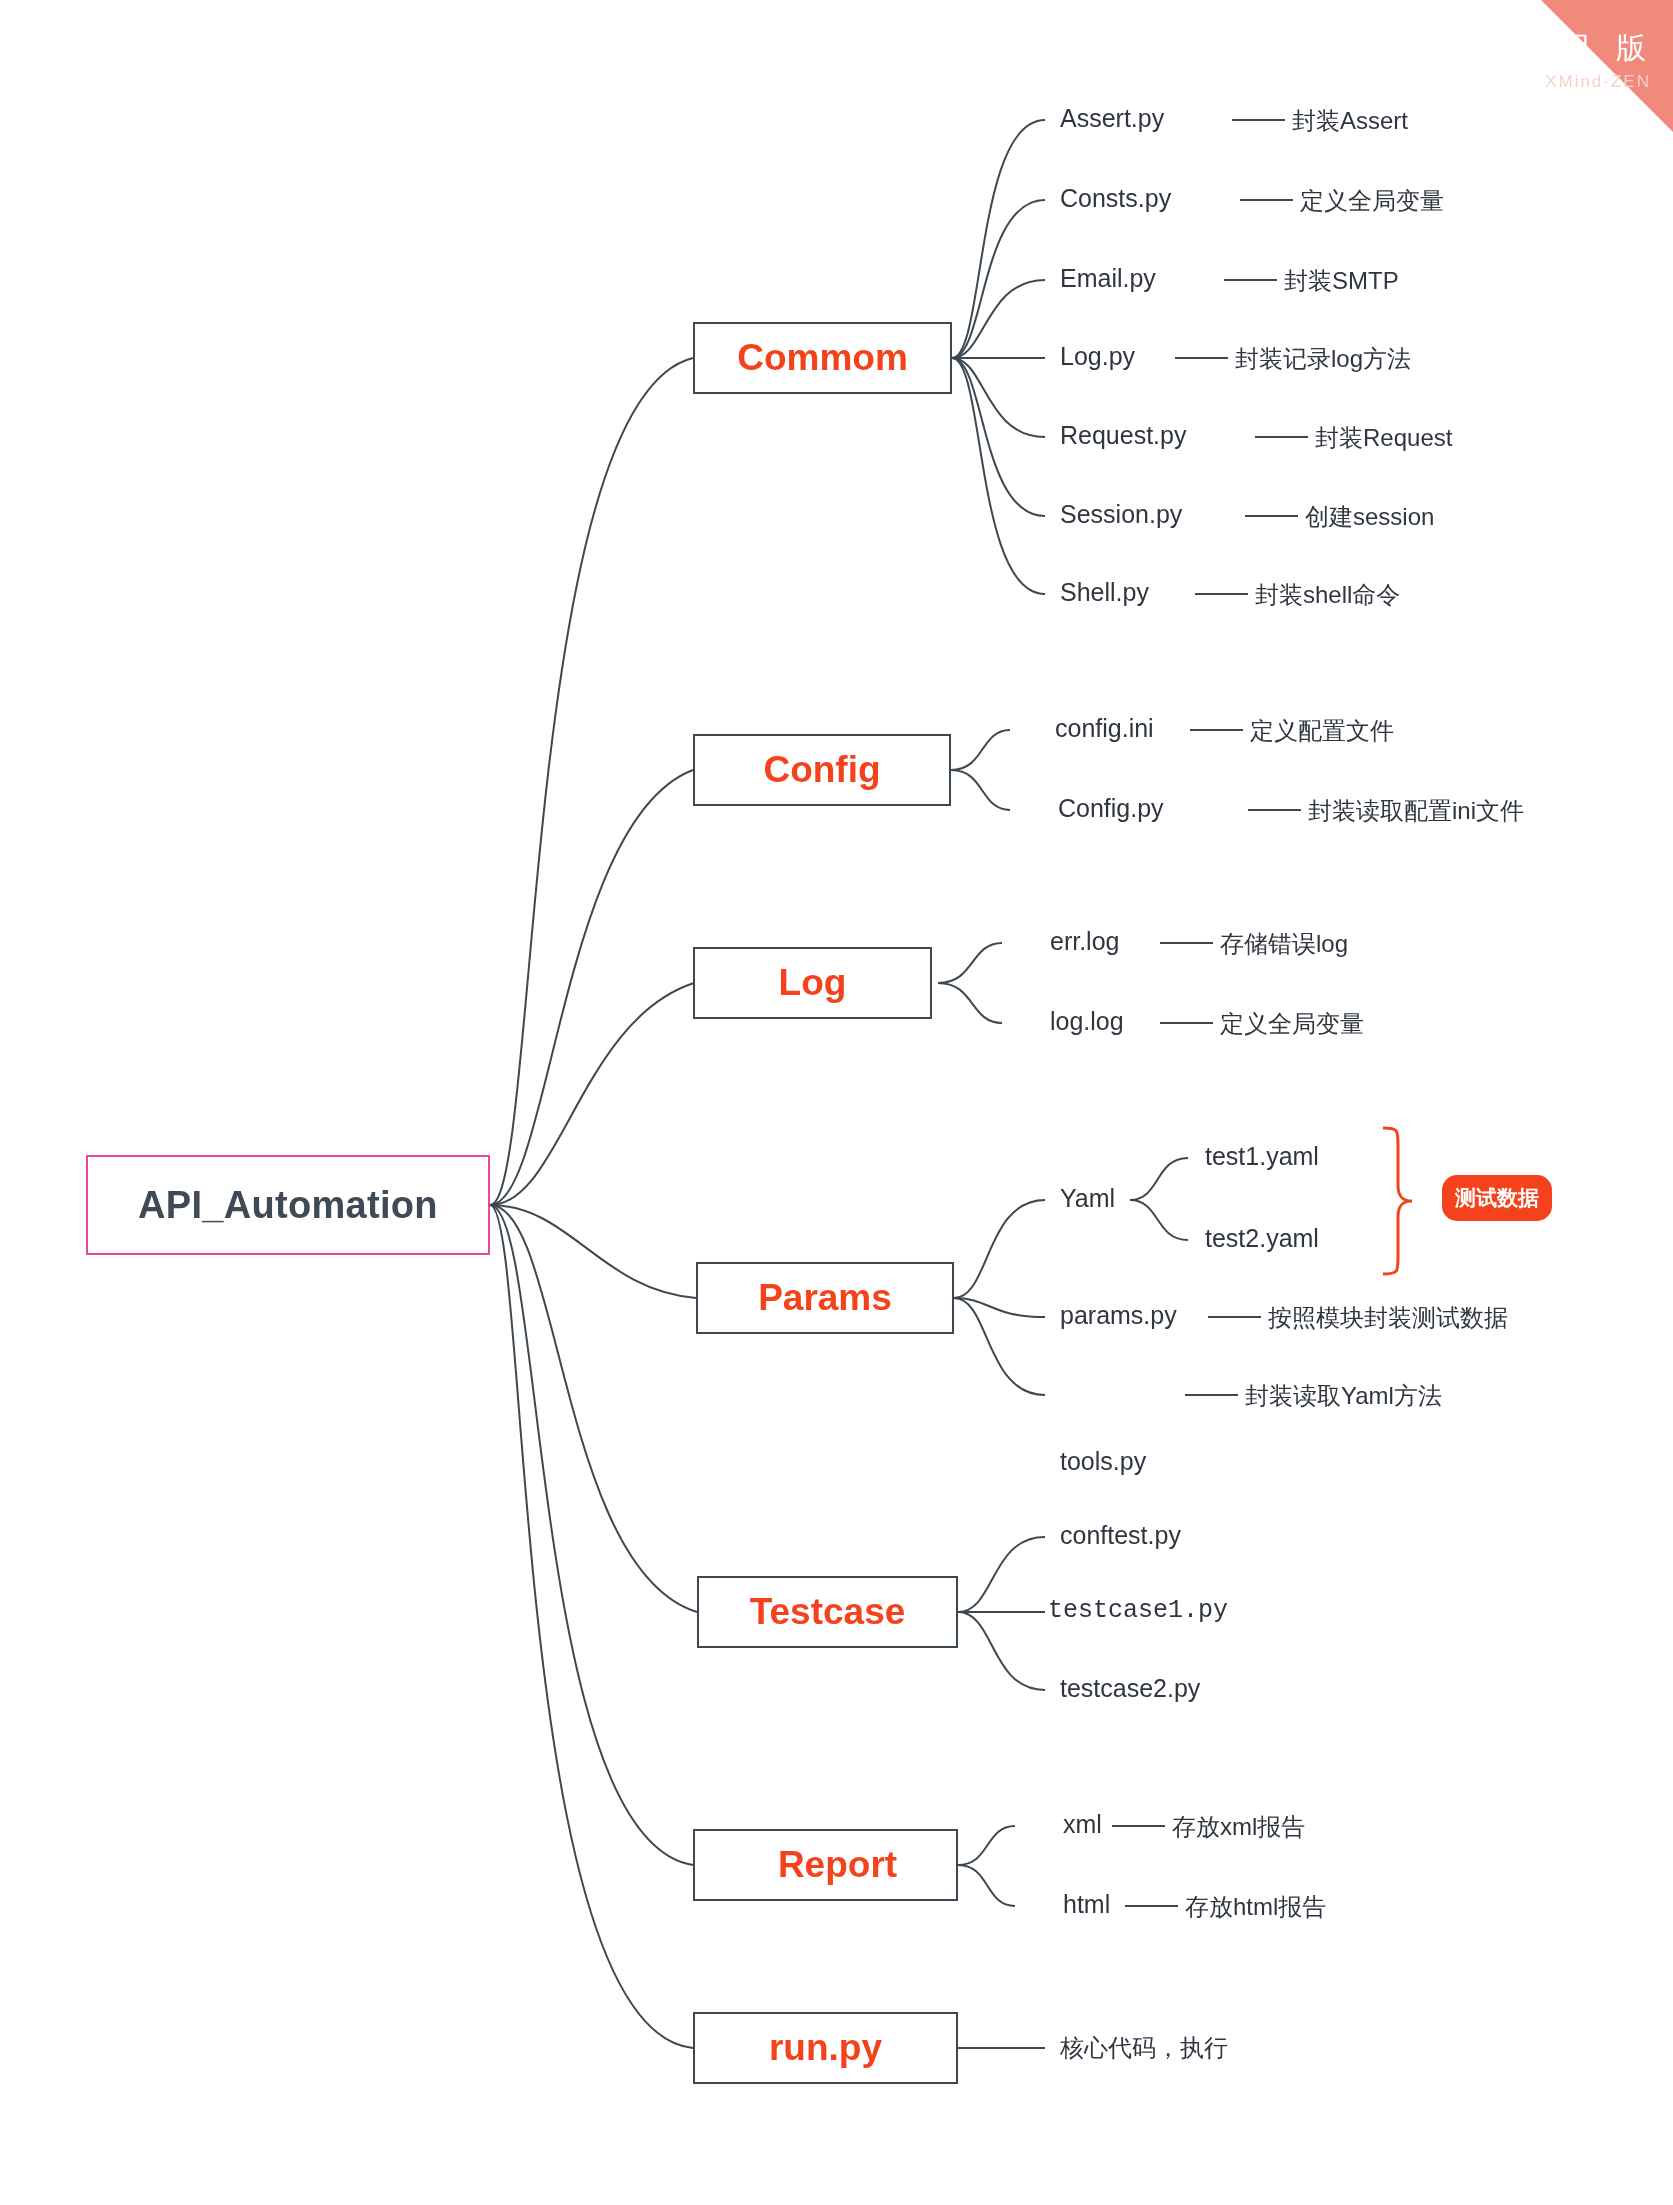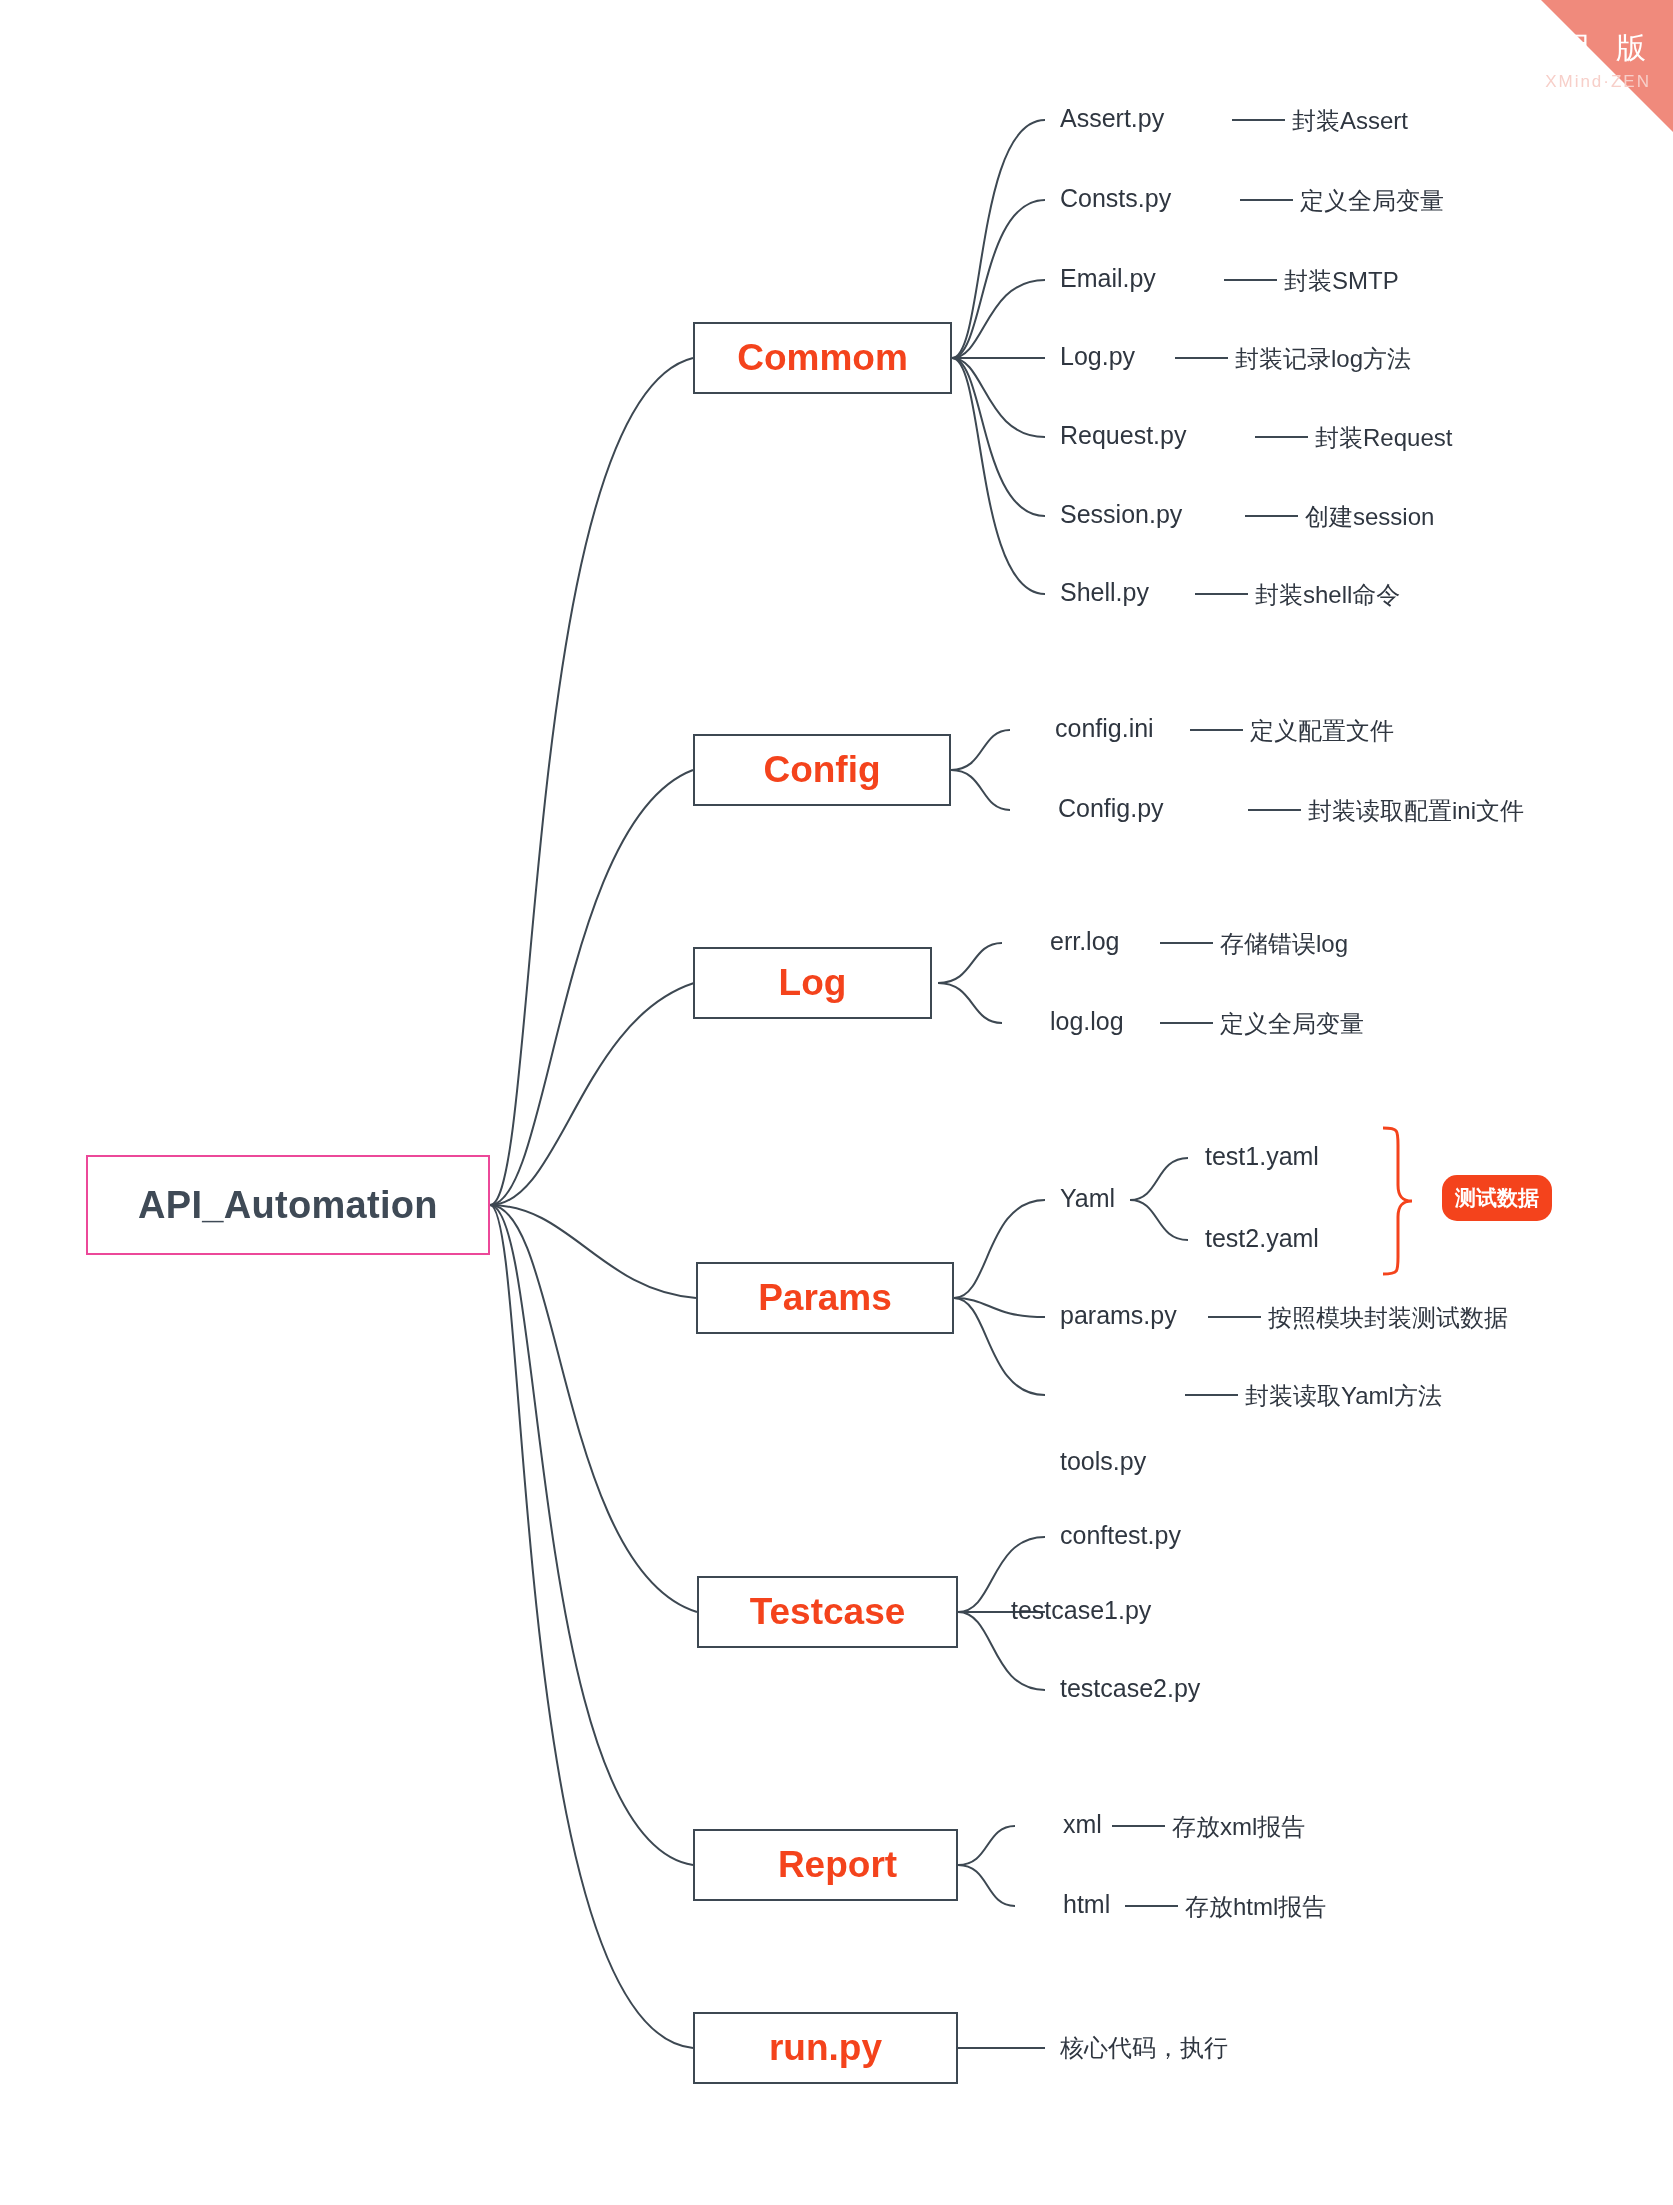--- a/index.html
+++ b/index.html
@@ -311,21 +311,21 @@
   <div class="leaf-label" style="left:1060px; top:1447px;">
     <span>tools.py</span>
   </div>
   <div class="leaf-label cn" style="left:1245px; top:1380px;">
     <span>封装读取Yaml方法</span>
   </div>
 
   <div class="leaf-label" style="left:1060px; top:1521px;">
     <span>conftest.py</span>
   </div>
-  <div class="leaf-label" style="left:1011px; top:1596px;">
+  <div class="leaf-label" style="left:1048px; top:1596px;font-family:Liberation Mono, monospace;">
     <span>testcase1.py</span>
   </div>
   <div class="leaf-label" style="left:1060px; top:1674px;">
     <span>testcase2.py</span>
   </div>
 
   <div class="leaf-label" style="left:1063px; top:1810px;">
     <span>xml</span>
   </div>
   <div class="leaf-label cn" style="left:1172px; top:1811px;">

